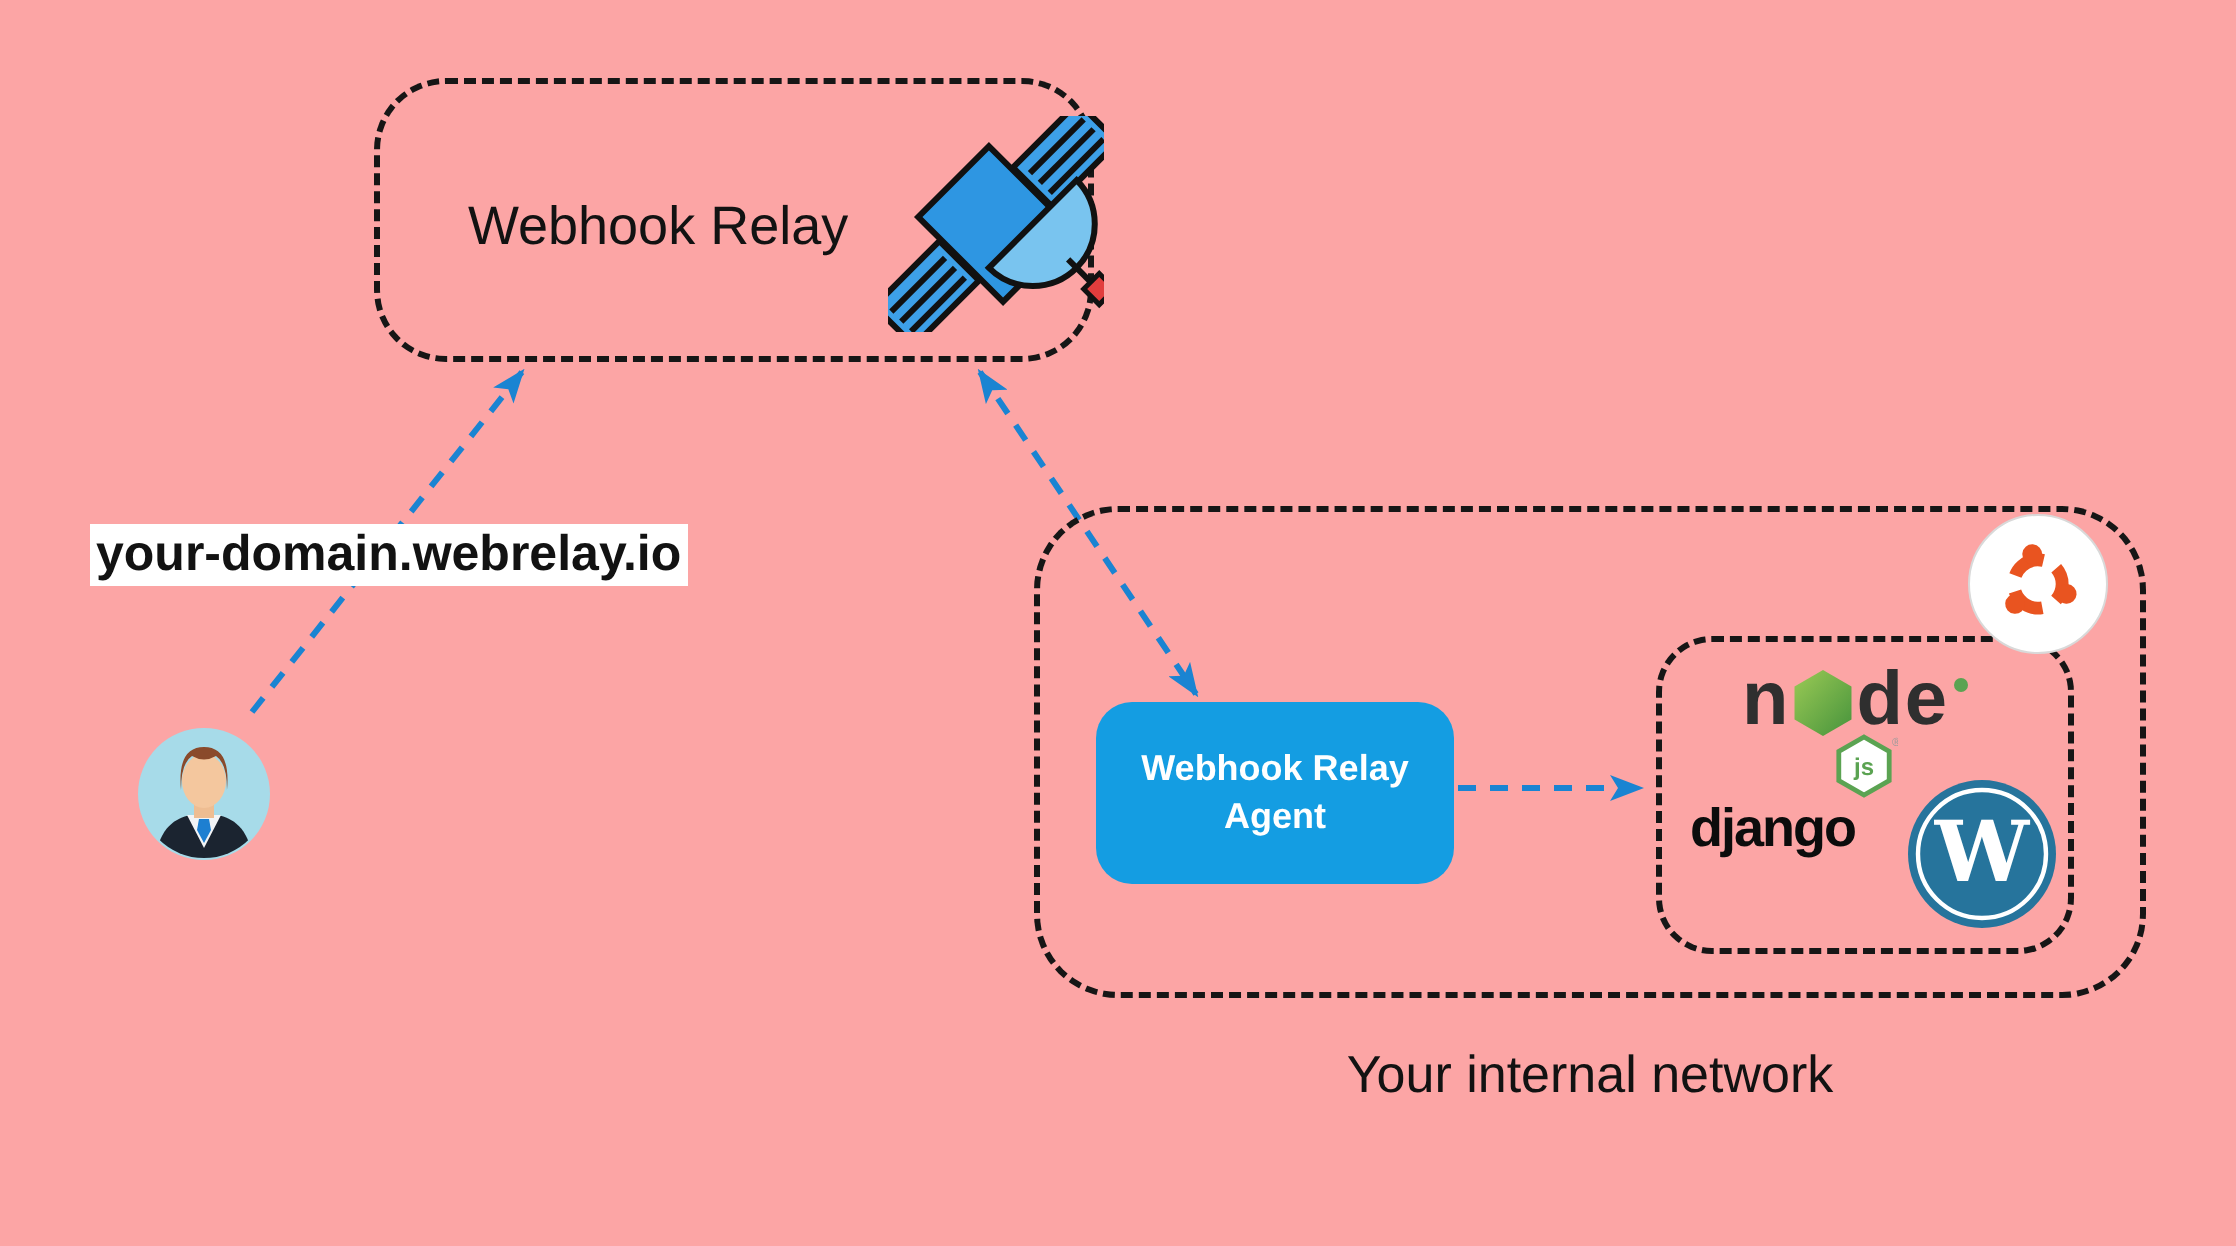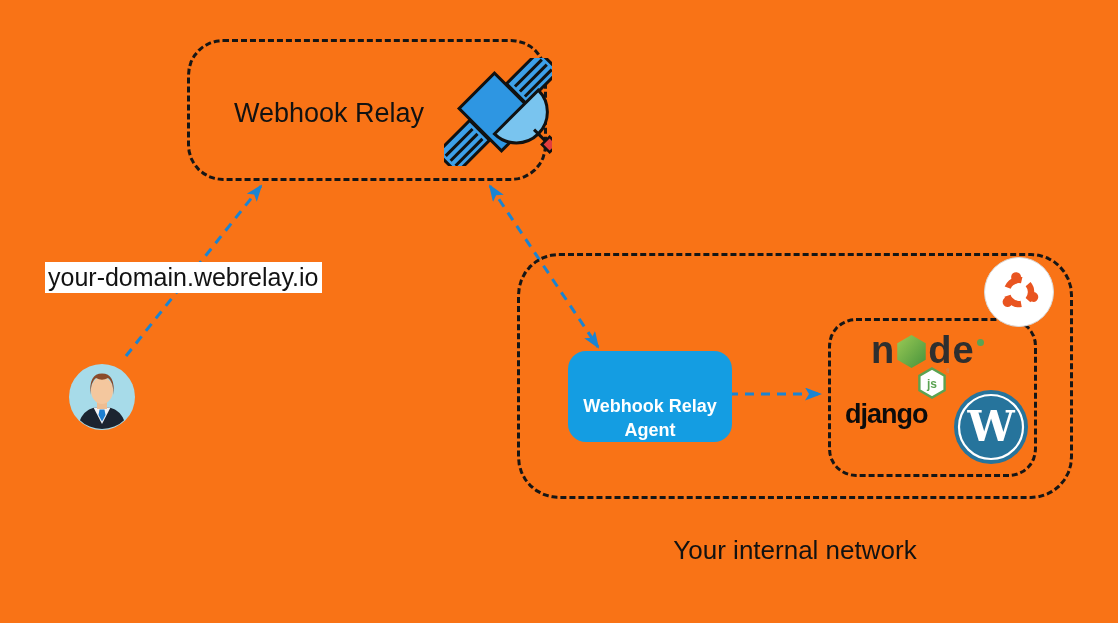--- a/index.html
+++ b/index.html
@@ -3,43 +3,43 @@
 <meta charset="utf-8">
 <style>
   :root{
     --arrow-color:#1a84d2; --dash-color:#161616; --text-color:#121212;
     --agent-bg:#149de2; --agent-text:#ffffff; --ubuntu-orange:#e95420;
     --wp-blue:#26749c; --node-green:#5ba352; --node-letter:#2f2f2f;
     --avatar-bg:#a7dbe9;
   }
   *{margin:0;padding:0;box-sizing:border-box;}
   body{background:#ffffff;font-family:"Liberation Sans",sans-serif;}
-  .canvas{position:relative;width:1118px;height:623px;background:#f97316;overflow:hidden;}
+  .canvas{position:relative;width:1118px;height:623px;background:#fca5a5;overflow:hidden;}
   .arrows{position:absolute;left:0;top:0;width:1118px;height:623px;pointer-events:none;}
   .arrow-line{stroke:var(--arrow-color);stroke-width:3;stroke-dasharray:9 7;fill:none;}
   .arrow-head{fill:var(--arrow-color);}
 
   .relay-box{position:absolute;left:187px;top:39px;width:360px;height:142px;
     border:3px dashed var(--dash-color);border-radius:36px;}
   .relay-label{position:absolute;left:44px;top:56px;font-size:27px;line-height:30px;
     color:var(--text-color);white-space:nowrap;}
   .satellite{position:absolute;left:254px;top:16px;}
 
   .domain-label{position:absolute;left:45px;top:262px;font-size:25px;color:var(--text-color);
-    background:#ffffff;padding:1px 3px;white-space:nowrap;}
+    background:#ffffff;padding:1px 3px;white-space:nowrap;font-weight:bold;}
 
   .avatar{position:absolute;left:69px;top:364px;}
 
   .network-box{position:absolute;left:517px;top:253px;width:556px;height:246px;
     border:3px dashed var(--dash-color);border-radius:42px;}
   .network-label{position:absolute;left:517px;top:522px;width:556px;text-align:center;
-    font-size:26px;color:var(--text-color);margin-top:13px;}
+    font-size:26px;color:var(--text-color);}
 
-  .agent-box{position:absolute;left:568px;top:351px;width:164px;height:91px;
-    background:var(--agent-bg);border-radius:18px;display:flex;align-items:flex-end;justify-content:center;}
+  .agent-box{position:absolute;left:548px;top:351px;width:179px;height:91px;
+    background:var(--agent-bg);border-radius:18px;display:flex;align-items:center;justify-content:center;}
   .agent-label{width:155px;text-align:center;font-size:18px;font-weight:bold;
     color:var(--agent-text);line-height:1.3;}
 
   .services-box{position:absolute;left:828px;top:318px;width:209px;height:159px;
     border:3px dashed var(--dash-color);border-radius:28px;}
   .node-row{position:absolute;left:40px;top:6px;display:flex;align-items:center;height:46px;}
   .node-letter{font-size:38px;font-weight:800;color:var(--node-letter);letter-spacing:1px;line-height:46px;}
   .node-dot{width:7px;height:7px;border-radius:50%;background:var(--node-green);margin:-16px 0 0 2px;}
   .node-hex{margin:2px 1px 0 1px;}
   .js-badge{position:absolute;left:84px;top:44px;}

